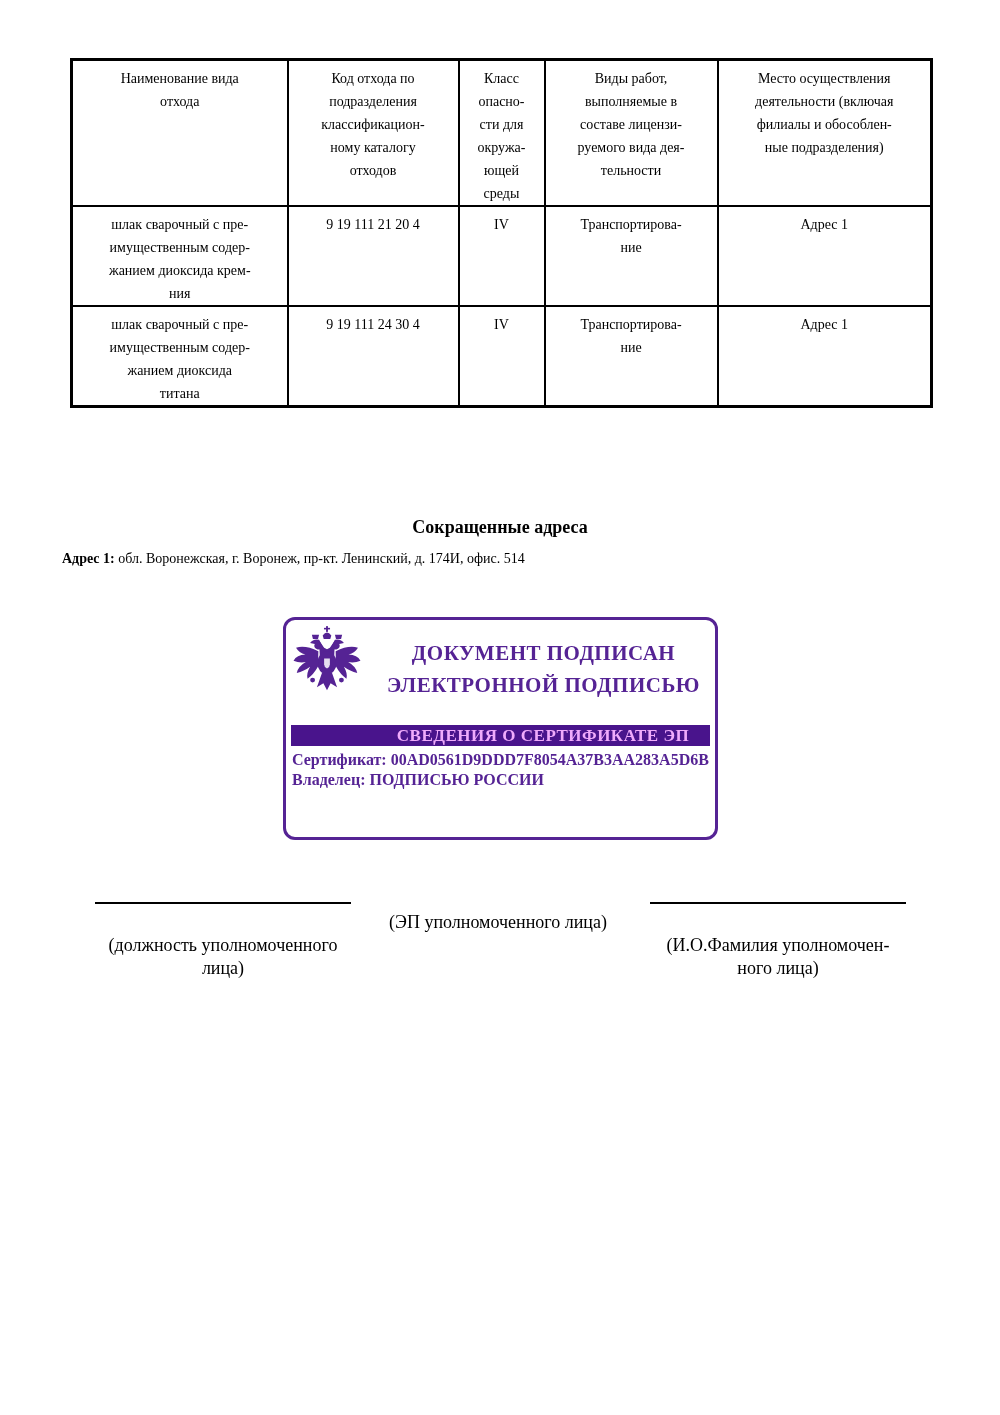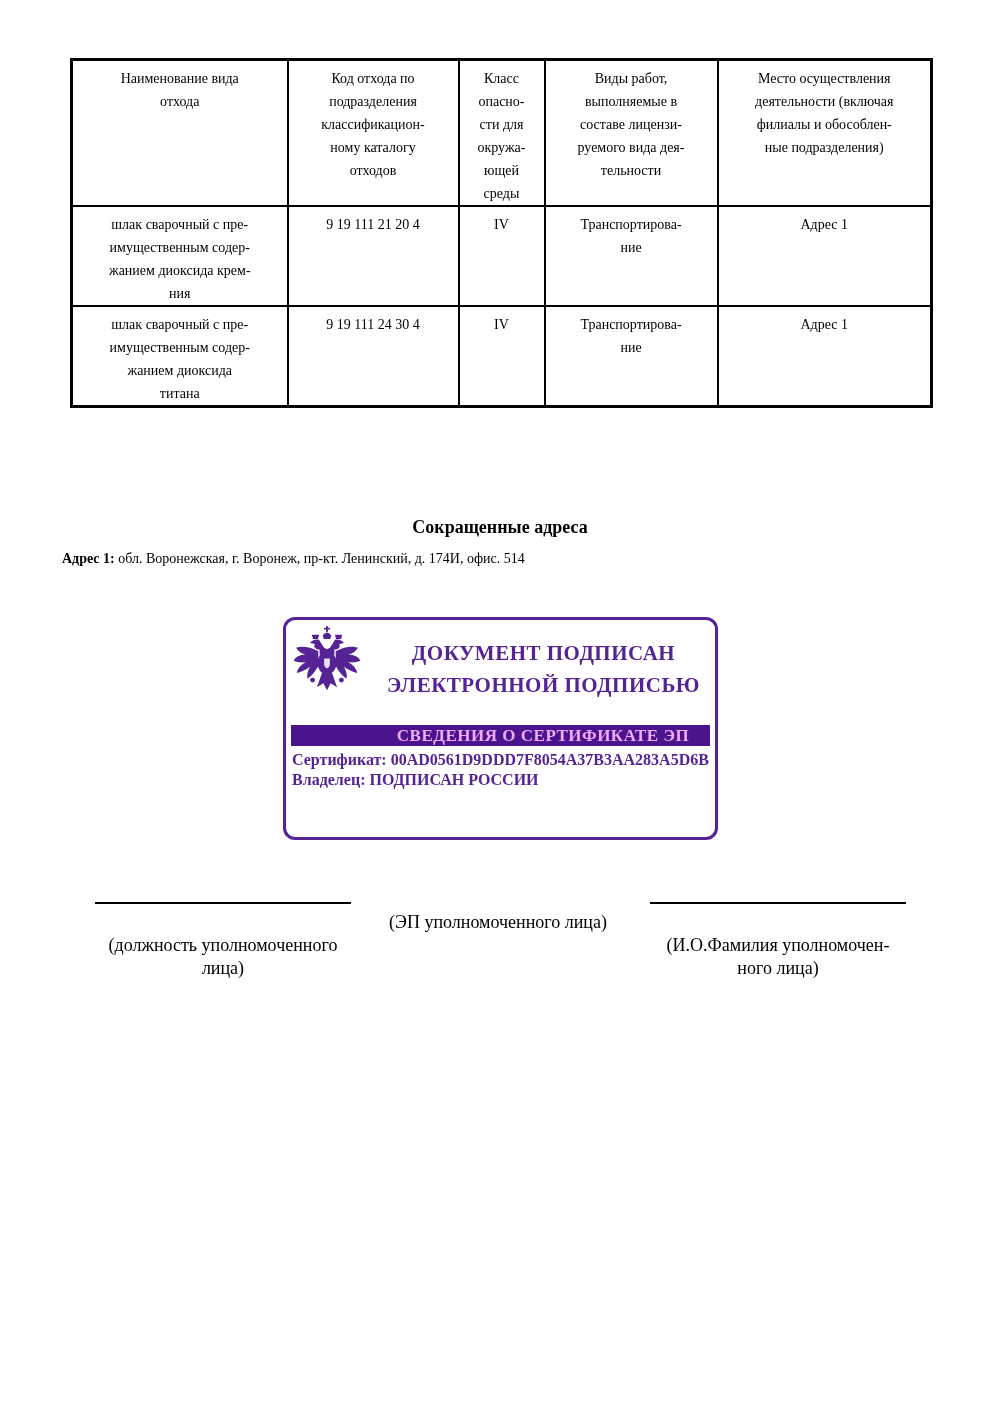--- a/index.html
+++ b/index.html
@@ -231,21 +231,21 @@
       </svg>
     </span>
 
     <div class="stamp-title">ДОКУМЕНТ ПОДПИСАН
 ЭЛЕКТРОННОЙ ПОДПИСЬЮ</div>
 
     <div class="cert-banner">СВЕДЕНИЯ О СЕРТИФИКАТЕ ЭП</div>
 
     <div class="cert-info">
       <div>Сертификат: 00AD0561D9DDD7F8054A37B3AA283A5D6B</div>
-      <div>Владелец: ПОДПИСАН РОССИИ</div>
+      <div>Владелец: ПОДПИСЬЮ РОССИИ</div>
     </div>
   </div>
 
   <div class="sig-block sig-mid">
     <div>(ЭП уполномоченного лица)</div>
   </div>
 
   <div class="sig-block sig-left">
     <div class="sig-rule"></div>
     <div>(должность уполномоченного

